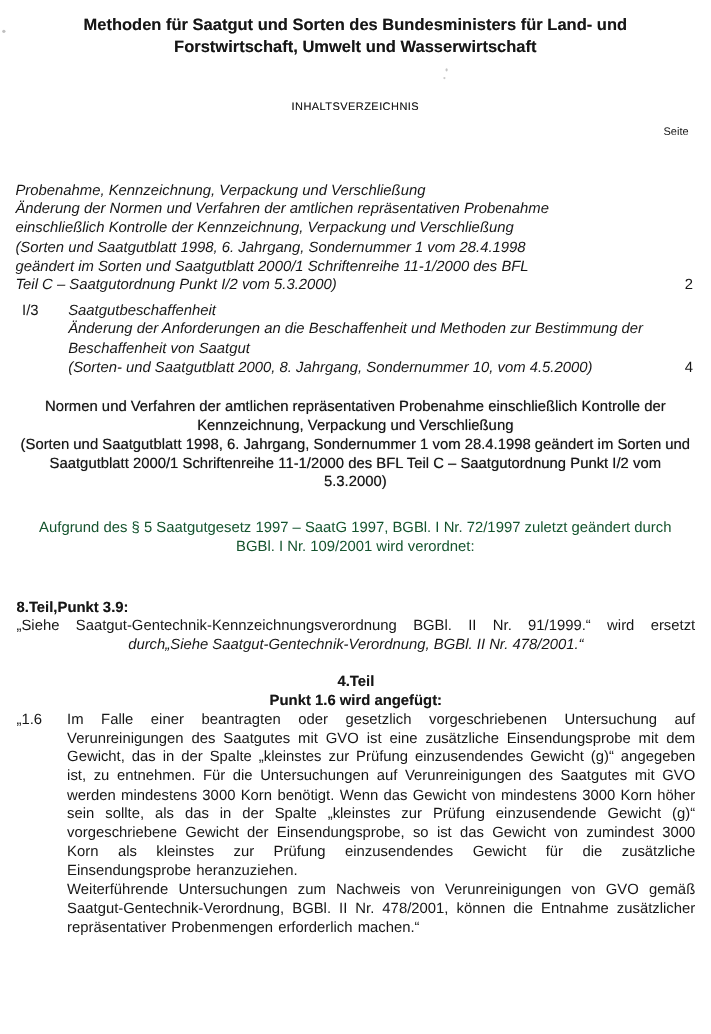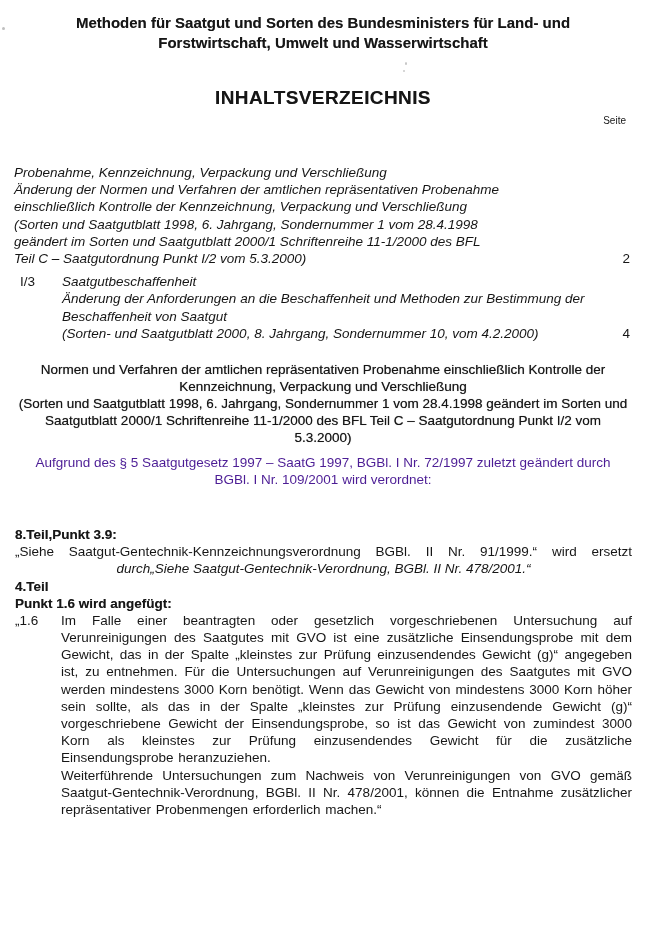--- a/index.html
+++ b/index.html
@@ -18,22 +18,22 @@
 
   .doc-title {
     text-align: center;
     font-weight: bold;
     font-size: 15px;
     line-height: 20px;
     white-space: pre-wrap;
   }
   .toc-heading {
     text-align: center;
-    font-weight: bold;
-    font-size: 19px;
+    font-weight: normal;
+    font-size: 10px;
     letter-spacing: 0.4px;
     margin-top: 36px;
     line-height: 18px;
   }
   .seite {
     text-align: right;
     font-size: 10px;
     margin-top: 6px;
     padding-right: 6px;
     line-height: 16px;
@@ -59,30 +59,30 @@
     text-align: center;
     white-space: pre-wrap;
     line-height: 17px;
     margin-top: 19px;
     text-shadow: 0 0 0.7px rgba(0,0,0,0.6);
   }
   .legal-basis {
     text-align: center;
     white-space: pre-wrap;
     line-height: 17px;
-    margin-top: 8px;
-    color: #4c1d95;
+    margin-top: 25px;
+    color: #14532d;
   }
 
   .section1-heading { font-weight: bold; margin-top: 38px; line-height: 17px; margin-left: 1px; }
   .section1-body { line-height: 17.2px; margin-left: 1px; }
   .jline { display: block; text-align: justify; text-align-last: justify; }
   .jline-last { display: block; text-align: center; font-style: italic; }
 
-  .section4-headings { font-weight: bold; margin-top: 2px; line-height: 16.2px; white-space: pre-wrap; margin-left: 1px; }
+  .section4-headings { font-weight: bold; margin-top: 18px; line-height: 16.2px; white-space: pre-wrap; margin-left: 1px; text-align: center; }
 
   .item { display: flex; margin-top: 0; }
   .item-no { flex: none; width: 46px; margin-left: 1px; line-height: 17.2px; }
   .item-body { flex: 1; line-height: 17.2px; }
   .item-body p {
     margin: 0;
     text-align: justify;
     word-spacing: 1px;
   }
 
@@ -117,21 +117,21 @@
 geändert im Sorten und Saatgutblatt 2000/1 Schriftenreihe 11-1/2000 des BFL
 Teil C – Saatgutordnung Punkt I/2 vom 5.3.2000)</div>
       <div class="toc-page">2</div>
     </div>
 
     <div class="toc-entry">
       <div class="toc-id">I/3</div>
       <div class="toc-lines">Saatgutbeschaffenheit
 Änderung der Anforderungen an die Beschaffenheit und Methoden zur Bestimmung der
 Beschaffenheit von Saatgut
-(Sorten- und Saatgutblatt 2000, 8. Jahrgang, Sondernummer 10, vom 4.2.2000)</div>
+(Sorten- und Saatgutblatt 2000, 8. Jahrgang, Sondernummer 10, vom 4.5.2000)</div>
       <div class="toc-page">4</div>
     </div>
 
   </div>
 
 
   <div class="amend-subject">Normen und Verfahren der amtlichen repräsentativen Probenahme einschließlich Kontrolle der
 Kennzeichnung, Verpackung und Verschließung
 (Sorten und Saatgutblatt 1998, 6. Jahrgang, Sondernummer 1 vom 28.4.1998 geändert im Sorten und
 Saatgutblatt 2000/1 Schriftenreihe 11-1/2000 des BFL Teil C – Saatgutordnung Punkt I/2 vom

